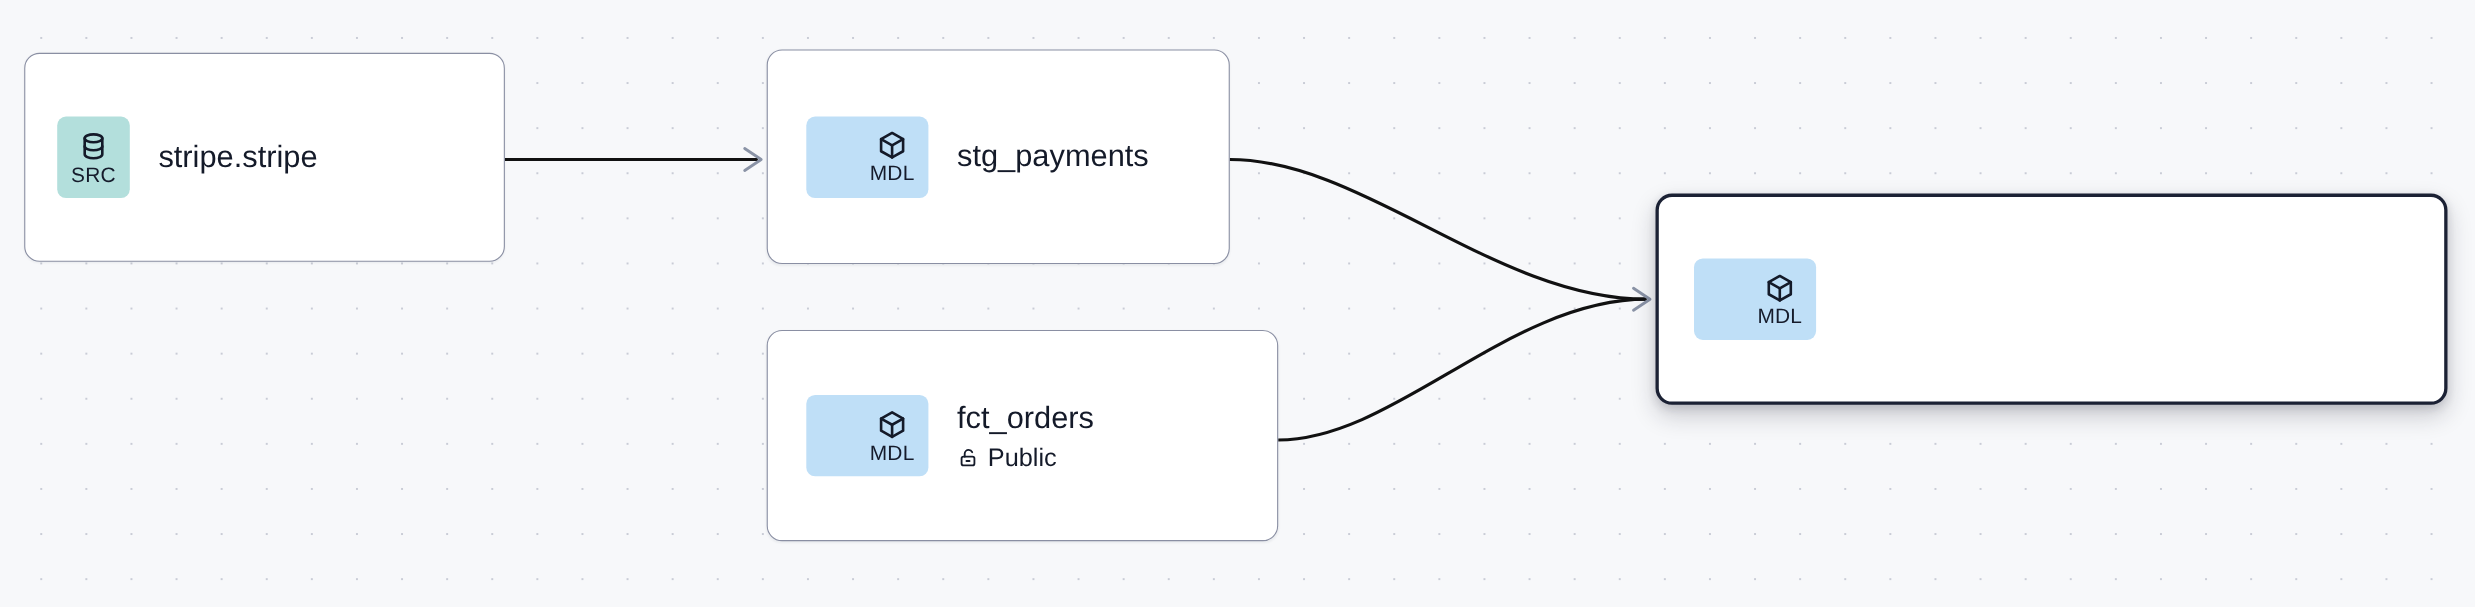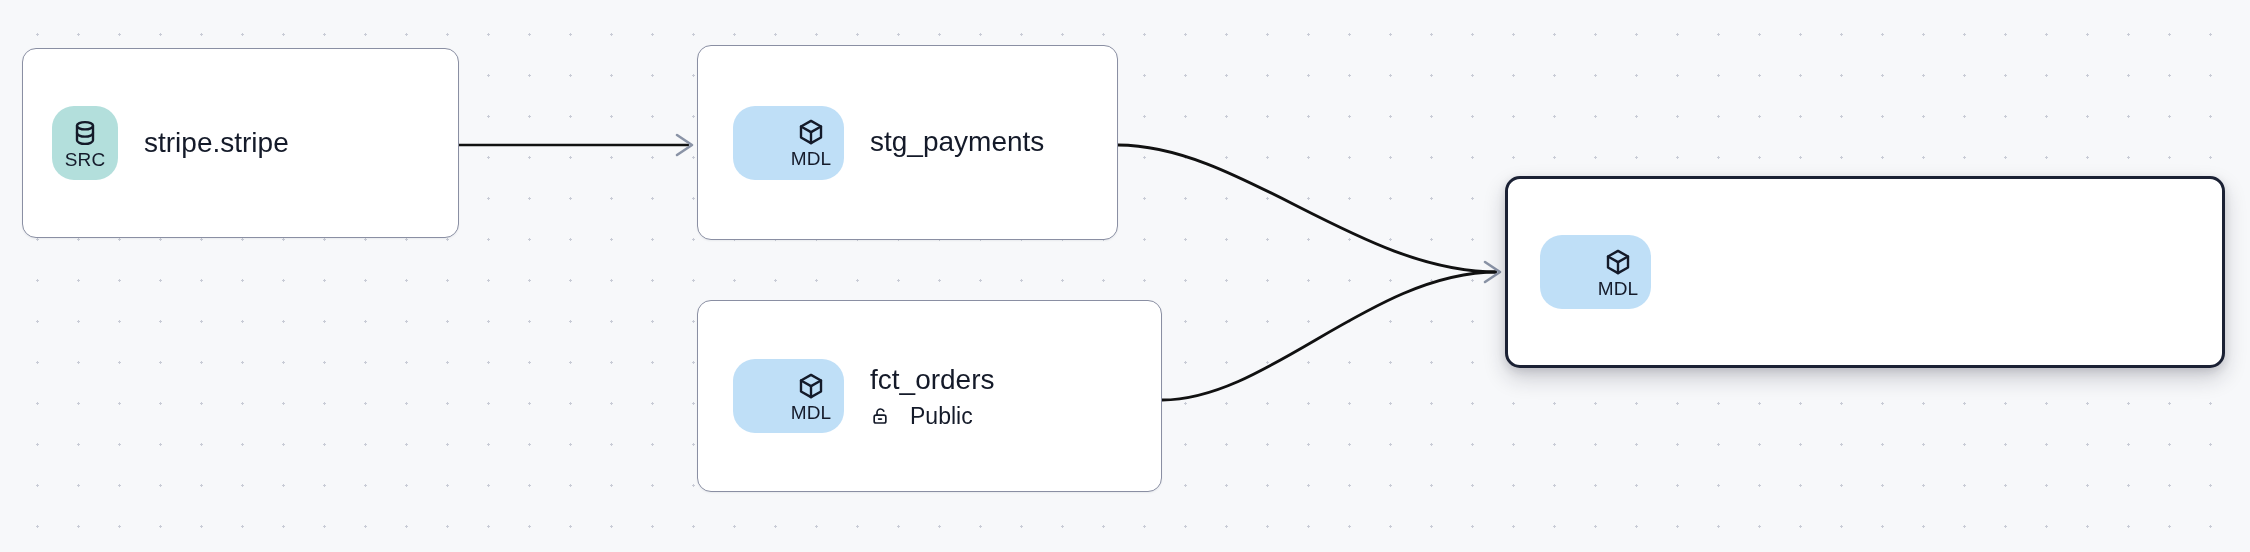--- a/index.html
+++ b/index.html
@@ -50,21 +50,21 @@
   .node.selected {
     border: 3.2px solid #1b2134;
     border-radius: 15px;
     box-shadow: 0 10px 22px rgba(23,27,43,0.20), 0 3px 8px rgba(23,27,43,0.12);
   }
 
   .badge {
     flex: 0 0 auto;
     width: 66px;
     height: 74px;
-    border-radius: 22px;
+    border-radius: 8px;
     display: flex;
     flex-direction: column;
     align-items: center;
     justify-content: center;
     gap: 1px;
   }
   .badge.src { background: #b3dfdc; }
   .badge.mdl { background: #bfdff7; padding-left: 45px; }
 
   .badge-glyph {
@@ -96,21 +96,21 @@
     font-family: "Liberation Sans", sans-serif;
     font-size: 28px;
     color: #141a29;
     line-height: 1.15;
     white-space: nowrap;
   }
 
   .node-sub {
     display: flex;
     align-items: center;
-    gap: 20px;
+    gap: 8px;
     margin-top: 8px;
   }
   .node-sub-icon {
     width: 20px;
     height: 20px;
     display: block;
     line-height: 0;
     flex: 0 0 auto;
   }
   .node-sub-icon svg { display: block; }

